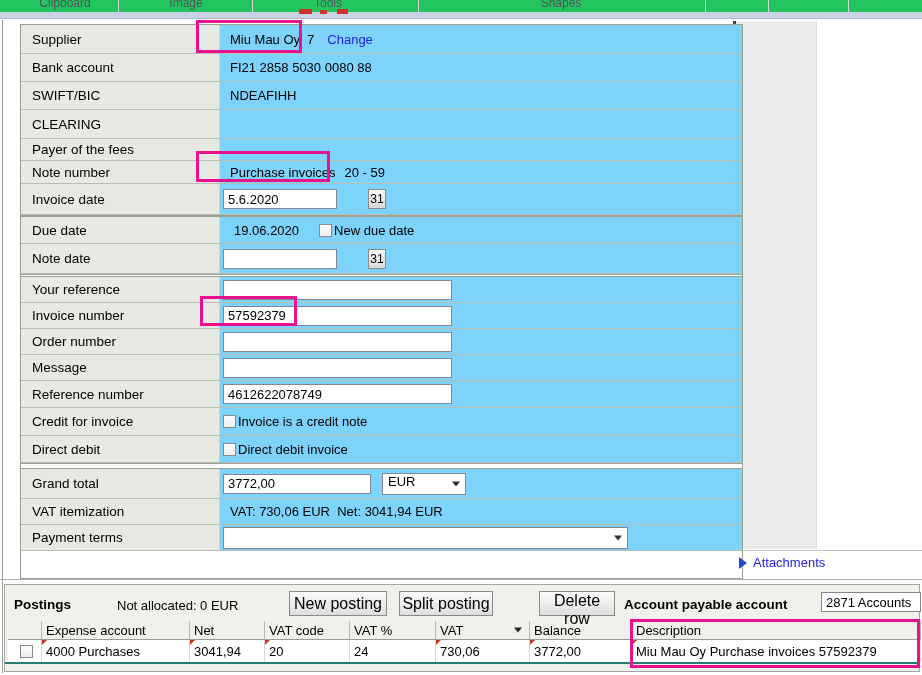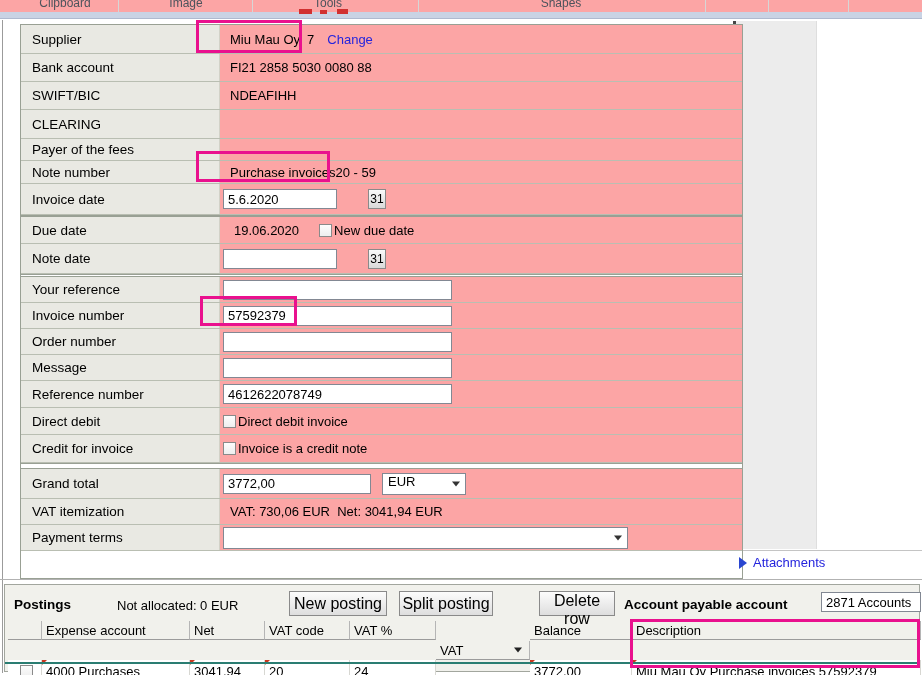--- a/index.html
+++ b/index.html
@@ -8,38 +8,38 @@
     --row-underline-teal:#2a7d72;
   }
   *{box-sizing:border-box;}
   html,body{margin:0;padding:0;}
   body{
     width:922px;height:675px;position:relative;overflow:hidden;
     background:#fff;font-family:"Liberation Sans","DejaVu Sans",sans-serif;
     font-size:13px;color:#000;
   }
   
-  .ribbon{position:absolute;left:0;top:0;width:922px;height:12px;background:#fca5a5;overflow:hidden;}
+  .ribbon{position:absolute;left:0;top:0;width:922px;height:12px;background:#22c55e;overflow:hidden;}
   .ribbon-label{position:absolute;top:-4px;font-size:12px;color:#4d535c;transform:translateX(-50%);white-space:nowrap;}
   .ribbon-sep{position:absolute;top:0;width:1px;height:12px;background:#d6d6d6;}
   .ribbon-bar{position:absolute;left:0;top:12px;width:922px;height:7px;background:#c9d3e4;border-bottom:1px solid #aeb9cf;}
   .red-frag{position:absolute;background:#d13030;}
   
   .left-line{position:absolute;left:2px;top:20px;width:1px;height:653px;background:#9b9b9b;}
   .splitter{position:absolute;left:733px;top:21px;width:3px;height:528px;background:#454545;}
   .side-panel{position:absolute;left:736px;top:21px;width:81px;height:528px;background:#ececec;border-right:1px solid #dedede;}
   .hline-a{position:absolute;left:736px;top:550px;width:186px;height:1px;background:#c4c4c4;}
   .hline-b{position:absolute;left:0px;top:579px;width:922px;height:1px;background:#b2b2b2;}
   
   .form{position:absolute;left:20px;top:24px;width:723px;height:555px;background:#fff;border:1px solid #99a094;}
   .frow{display:flex;border-bottom:1px solid #b9beb2;}
   .frow:last-child{border-bottom:none;margin-top:36px;}
   .fgap{background:#fff;border-bottom:1px solid #99a094;border-top:1px solid #99a094;}
   .flabel{width:199px;flex:none;background:#e9e9e3;border-right:1px solid #d2d2c8;display:flex;align-items:center;padding-left:11px;font-size:13.5px;}
-  .fvalue{flex:1;display:flex;align-items:center;padding-left:3px;position:relative;background:#fca5a5;}
+  .fvalue{flex:1;display:flex;align-items:center;padding-left:3px;position:relative;background:#7dd3fc;}
   .vtext{padding-left:7px;white-space:pre;}
   .link{color:var(--link-blue);cursor:pointer;white-space:nowrap;}
   input.tb{height:20px;border:1px solid #828893;background:#fff;font-family:inherit;font-size:13px;padding:0 4px;outline:none;}
   .calbtn{width:18px;height:20px;border:1px solid #8a8a8a;background:linear-gradient(#f9f9f9,#d9d9d9);font-size:12px;display:flex;align-items:center;justify-content:center;cursor:pointer;}
   .cb{width:13px;height:13px;border:1px solid #8a8a8a;background:linear-gradient(#fdfdfd,#eee);flex:none;cursor:pointer;}
   .combo{height:22px;border:1px solid #828893;background:#fff;display:flex;position:relative;cursor:pointer;}
   .combo .arr{position:absolute;right:5px;top:50%;transform:translateY(-50%);width:0;height:0;border-left:4px solid transparent;border-right:4px solid transparent;border-top:5px solid #333;}
   .combo .cval{padding-left:5px;}
   
   .attach{position:absolute;left:739px;top:555px;display:flex;align-items:center;color:var(--link-blue);cursor:pointer;}
@@ -54,21 +54,21 @@
   
   .ptable{position:absolute;left:1px;top:36px;width:913px;}
   .thead,.trow{display:flex;margin-left:2px;}
   .thead>div{height:19px;border-right:1px solid #b5b5b5;border-bottom:1px solid #9b9b9b;display:flex;align-items:center;padding-left:4px;position:relative;font-size:13px;}
   .trow>div{height:22px;background:#fff;border-right:1px solid #d7d7d2;display:flex;align-items:center;padding-left:4px;position:relative;font-size:13px;}
   .c0{width:34px;flex:none;justify-content:center;}
   .c1{width:148px;flex:none;}
   .c2{width:75px;flex:none;}
   .c3{width:85px;flex:none;}
   .c4{width:86px;flex:none;}
-  .c5{width:94px;flex:none;margin-top:20px;}
+  .c5{width:94px;flex:none;}
   .c6{width:102px;flex:none;}
   .c7{width:289px;flex:none;}
   .hdr-arr{position:absolute;right:7px;top:50%;transform:translateY(-50%);width:0;height:0;border-left:4px solid transparent;border-right:4px solid transparent;border-top:5px solid #222;}
   .cm{position:absolute;left:0;top:0;width:0;height:0;border-top:5px solid #c8381f;border-right:5px solid transparent;}
   .teal-line{position:absolute;left:0px;top:77px;width:914px;height:2px;background:var(--row-underline-teal);}
   
   .ann{position:absolute;border:3px solid var(--highlight-pink);z-index:60;pointer-events:none;}
 </style>
 </head>
 <body>
@@ -132,21 +132,21 @@
     <div class="flabel">Payer of the fees</div>
     <div class="fvalue">
         <span class="vtext"></span>
       </div>
   </div>
 
   <div class="frow" style="height:23px">
     <div class="flabel">Note number</div>
     <div class="fvalue">
       <span class="vtext">Purchase invoices</span>
-      <span style="">20 - 59</span>
+      <span style="margin-left:9px">20 - 59</span>
     </div>
   </div>
 
   <div class="frow" style="height:31px">
     <div class="flabel">Invoice date</div>
     <div class="fvalue">
       <input class="tb" style="width: 114px;" value="5.6.2020">
       <span class="calbtn" style="margin-left:31px">31</span>
     </div>
   </div>
@@ -200,33 +200,33 @@
       </div>
   </div>
 
   <div class="frow" style="height:27px">
     <div class="flabel">Reference number</div>
     <div class="fvalue">
         <input class="tb" style="width: 229px;" value="4612622078749">
       </div>
   </div>
 
+  <div class="frow" style="height:28px">
+    <div class="flabel">Credit for invoice</div>
+    <div class="fvalue">
+      <span class="cb"></span>
+      <span style="margin-left:2px">Invoice is a credit note</span>
+    </div>
+  </div>
+
   <div class="frow" style="height:27px">
     <div class="flabel">Direct debit</div>
     <div class="fvalue">
       <span class="cb"></span>
       <span style="margin-left:2px">Direct debit invoice</span>
-    </div>
-  </div>
-
-  <div class="frow" style="height:28px">
-    <div class="flabel">Credit for invoice</div>
-    <div class="fvalue">
-      <span class="cb"></span>
-      <span style="margin-left:2px">Invoice is a credit note</span>
     </div>
   </div>
 
   <div class="fgap" style="height:6px"></div>
 
   <div class="frow" style="height:30px">
     <div class="flabel">Grand total</div>
     <div class="fvalue">
       <input class="tb" style="width: 148px;" value="3772,00">
       <span class="combo" style="width:84px;margin-left:11px">

